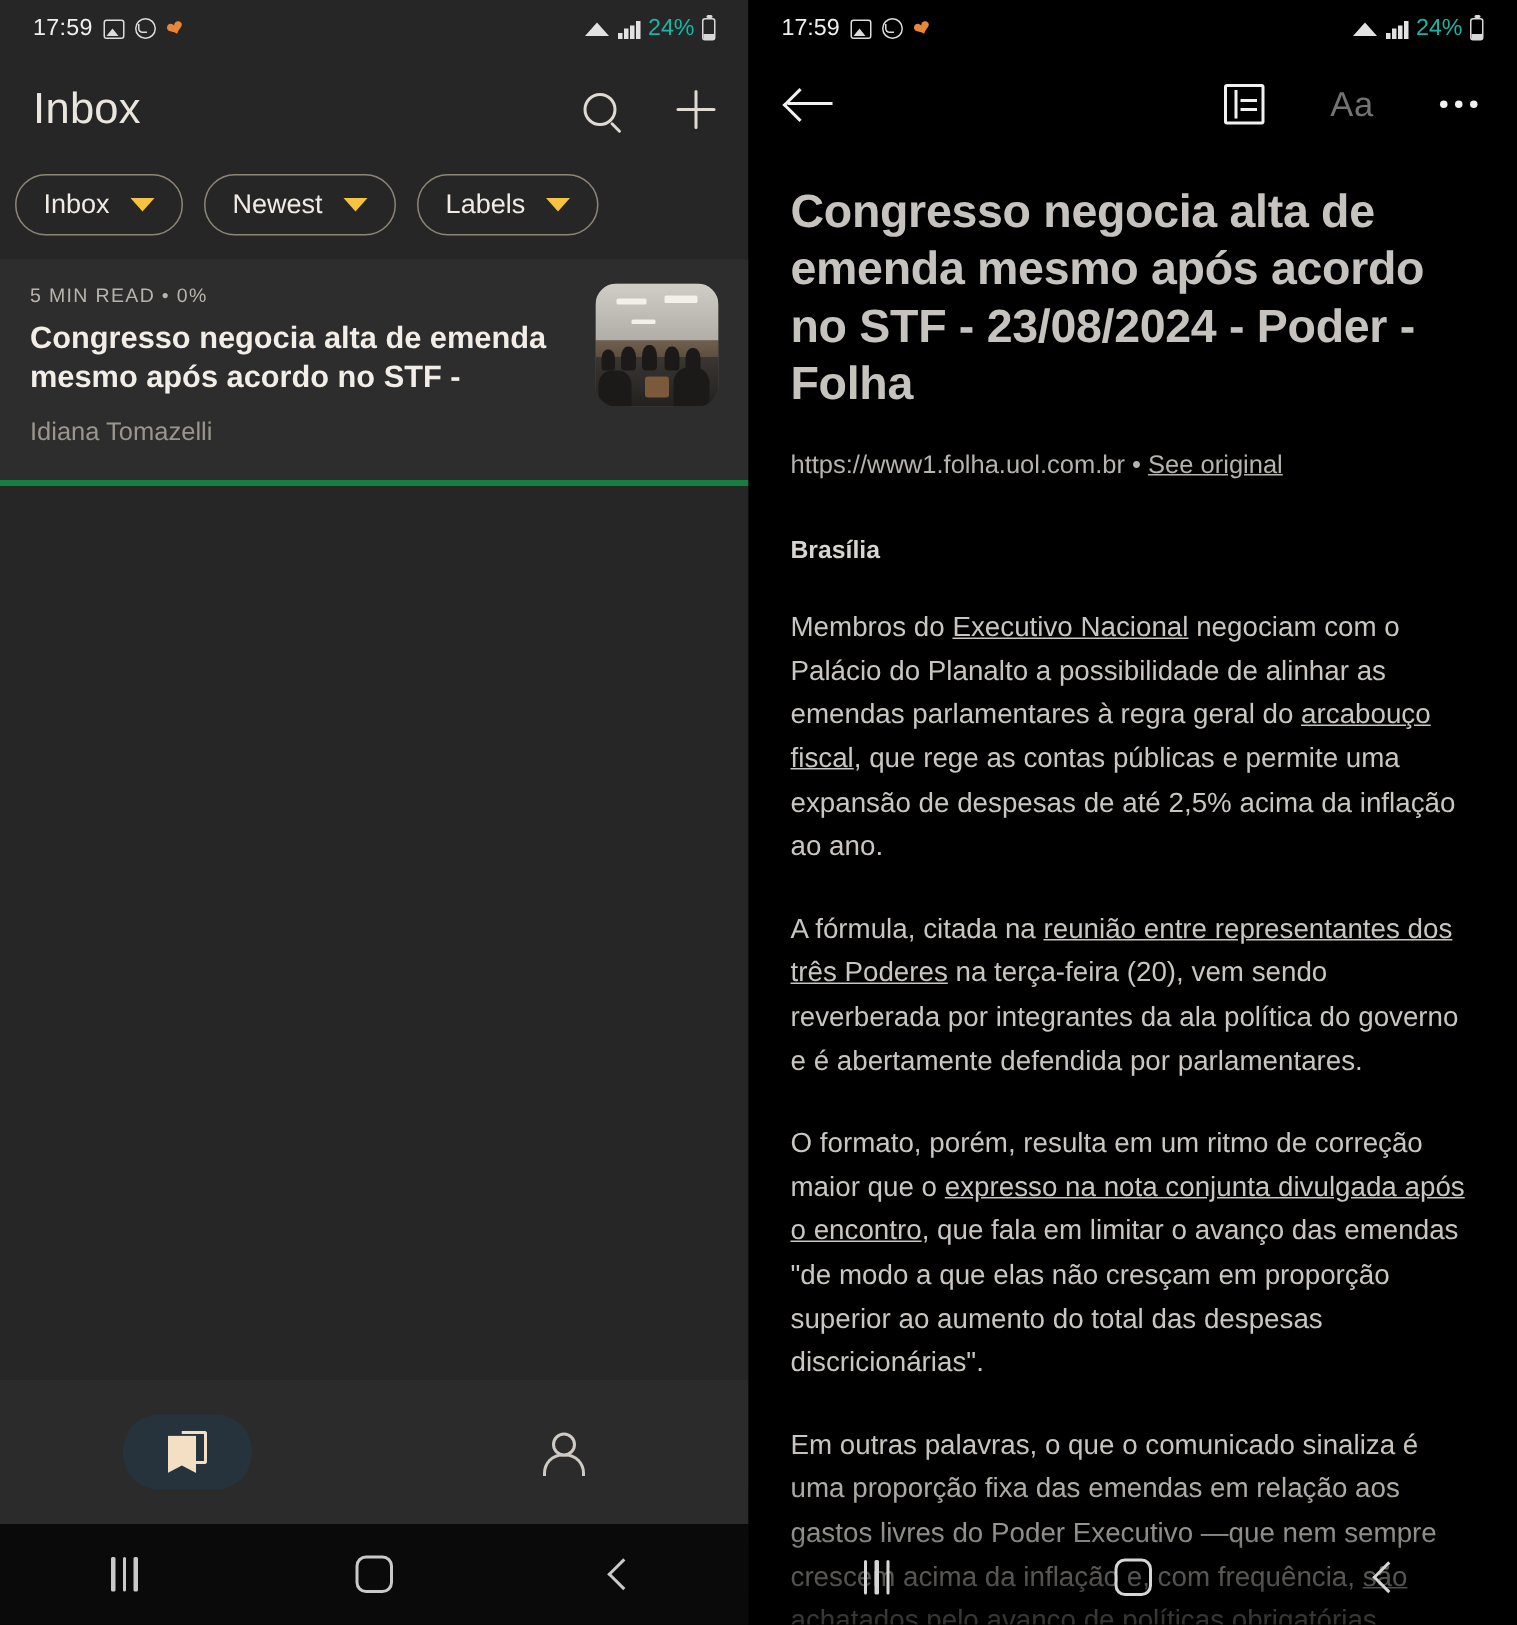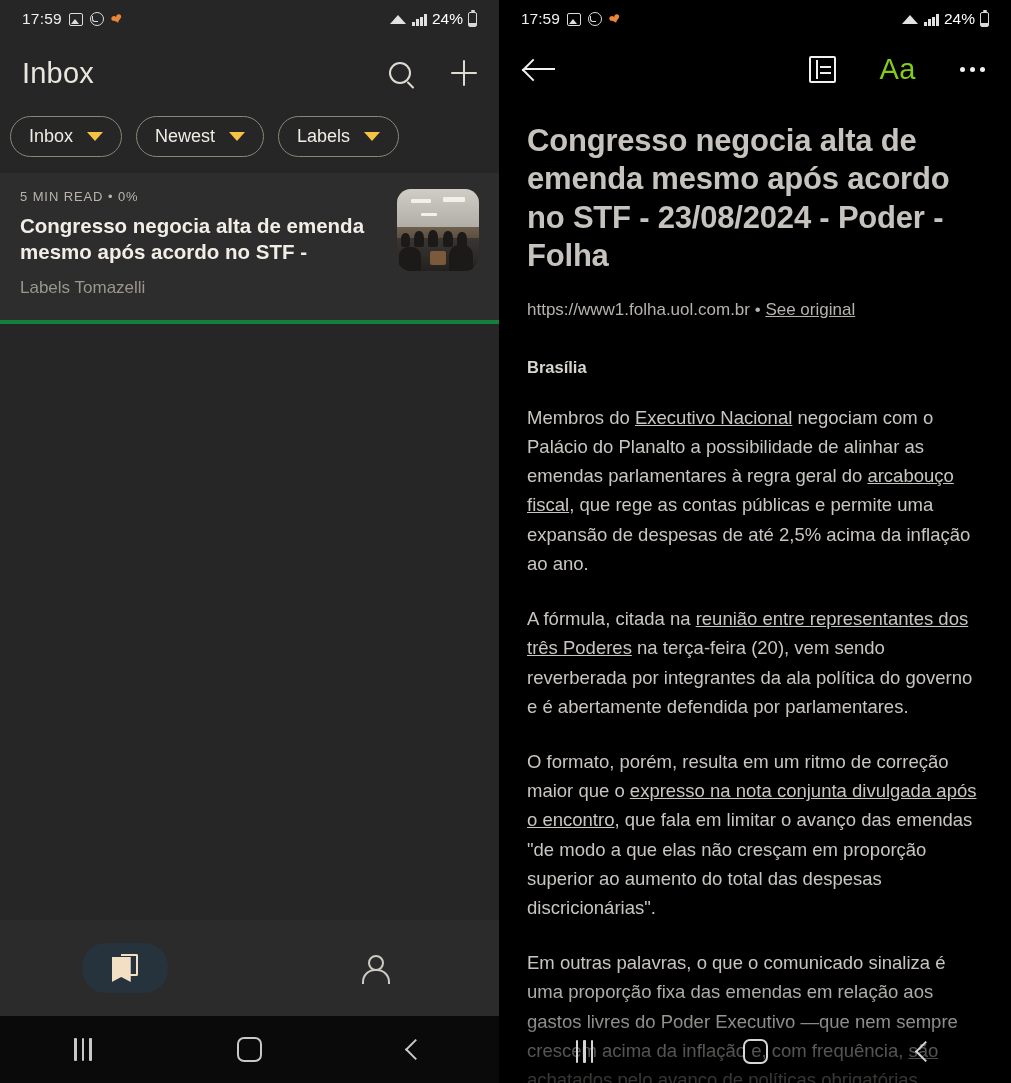--- a/index.html
+++ b/index.html
@@ -21,21 +21,21 @@
   .statusbar {
     height:38px; flex:0 0 38px;
     display:flex; align-items:center;
     padding:0 22px;
     font-size:15.5px; color:#e8e8e8;
     letter-spacing:.2px;
   }
   .sb-left { display:flex; align-items:center; gap:7px; }
   .sb-right { margin-left:auto; display:flex; align-items:center; gap:5px; }
   .sb-time { font-size:15.5px; color:#efefef; }
-  .sb-pct { font-size:15.5px; color:#ffffff; letter-spacing:0; }
+  .sb-pct { font-size:15.5px; color:#14b8a6; letter-spacing:0; }
 
   .icon-photo {
     width:14px;height:13px;border:1.6px solid #dcdcdc;border-radius:2px;
     position:relative; display:inline-block;
   }
   .icon-photo::after{
     content:""; position:absolute; left:1px; bottom:1px;
     width:0;height:0;border-left:4px solid transparent;border-right:4px solid transparent;
     border-bottom:5px solid #dcdcdc;
   }
@@ -184,21 +184,21 @@
   .ic-arrowback::before{content:"";position:absolute;left:0;top:10px;width:30px;height:2.4px;background:#f1f1f1;}
   .ic-arrowback::after{content:"";position:absolute;left:0;top:4px;width:14px;height:14px;
     border-left:2.4px solid #f1f1f1;border-bottom:2.4px solid #f1f1f1;transform:rotate(45deg);}
   .r-tools { margin-left:auto; display:flex; align-items:center; gap:44px; }
   .ic-reader { width:27px;height:27px;border:2.2px solid #f1f1f1;border-radius:2px;
                position:relative; display:inline-block; }
   .ic-reader::before{content:"";position:absolute;left:5px;top:2px;width:2.2px;height:19px;background:#f1f1f1;}
   .ic-reader .l1,.ic-reader .l2{position:absolute;right:3px;height:2.2px;background:#f1f1f1;}
   .ic-reader .l1{top:8px;width:11px;}
   .ic-reader .l2{top:14px;width:11px;}
-  .ic-aa { font-size:29px; color:#84cc16; letter-spacing:.5px; }
+  .ic-aa { font-size:23px; color:#737373; letter-spacing:.5px; }
   .ic-dots { display:flex; gap:5px; }
   .ic-dots i { width:5px;height:5px;background:#f1f1f1;border-radius:50%;display:block; }
 
   .r-content { flex:1; padding:0 28px; overflow:hidden; }
   .r-date { font-size:18px; color:#d3d0cb; margin-top:24px; }
   .r-title {
     font-size:31px; line-height:1.24; font-weight:700; color:#c6c3be;
     margin-top:22px; letter-spacing:-.2px;
   }
   .r-source { font-size:17px; color:#b6b3ae; margin-top:24px; }
@@ -270,21 +270,21 @@
       <div class="chip">
         <span class="chip-label">Labels</span>
         <span class="caret"></span>
       </div>
     </div>
 
     <div class="article-item">
       <div class="ai-text">
         <div class="ai-meta">5 MIN READ • 0%</div>
         <div class="ai-title">Congresso negocia alta de emenda mesmo após acordo no STF -</div>
-        <div class="ai-author">Labels Tomazelli</div>
+        <div class="ai-author">Idiana Tomazelli</div>
       </div>
       <div class="ai-thumb">
         <div class="thumb-ceiling"></div>
         <div class="thumb-light" style="left:14px;top:10px;width:20px;height:4px;"></div>
         <div class="thumb-light" style="left:46px;top:8px;width:22px;height:5px;"></div>
         <div class="thumb-light" style="left:24px;top:24px;width:16px;height:3px;"></div>
         <div class="thumb-wall"></div>
         <div class="thumb-floor"></div>
         <div class="thumb-p" style="left:4px;top:44px;width:9px;height:14px;"></div>
         <div class="thumb-p" style="left:17px;top:42px;width:10px;height:16px;"></div>

